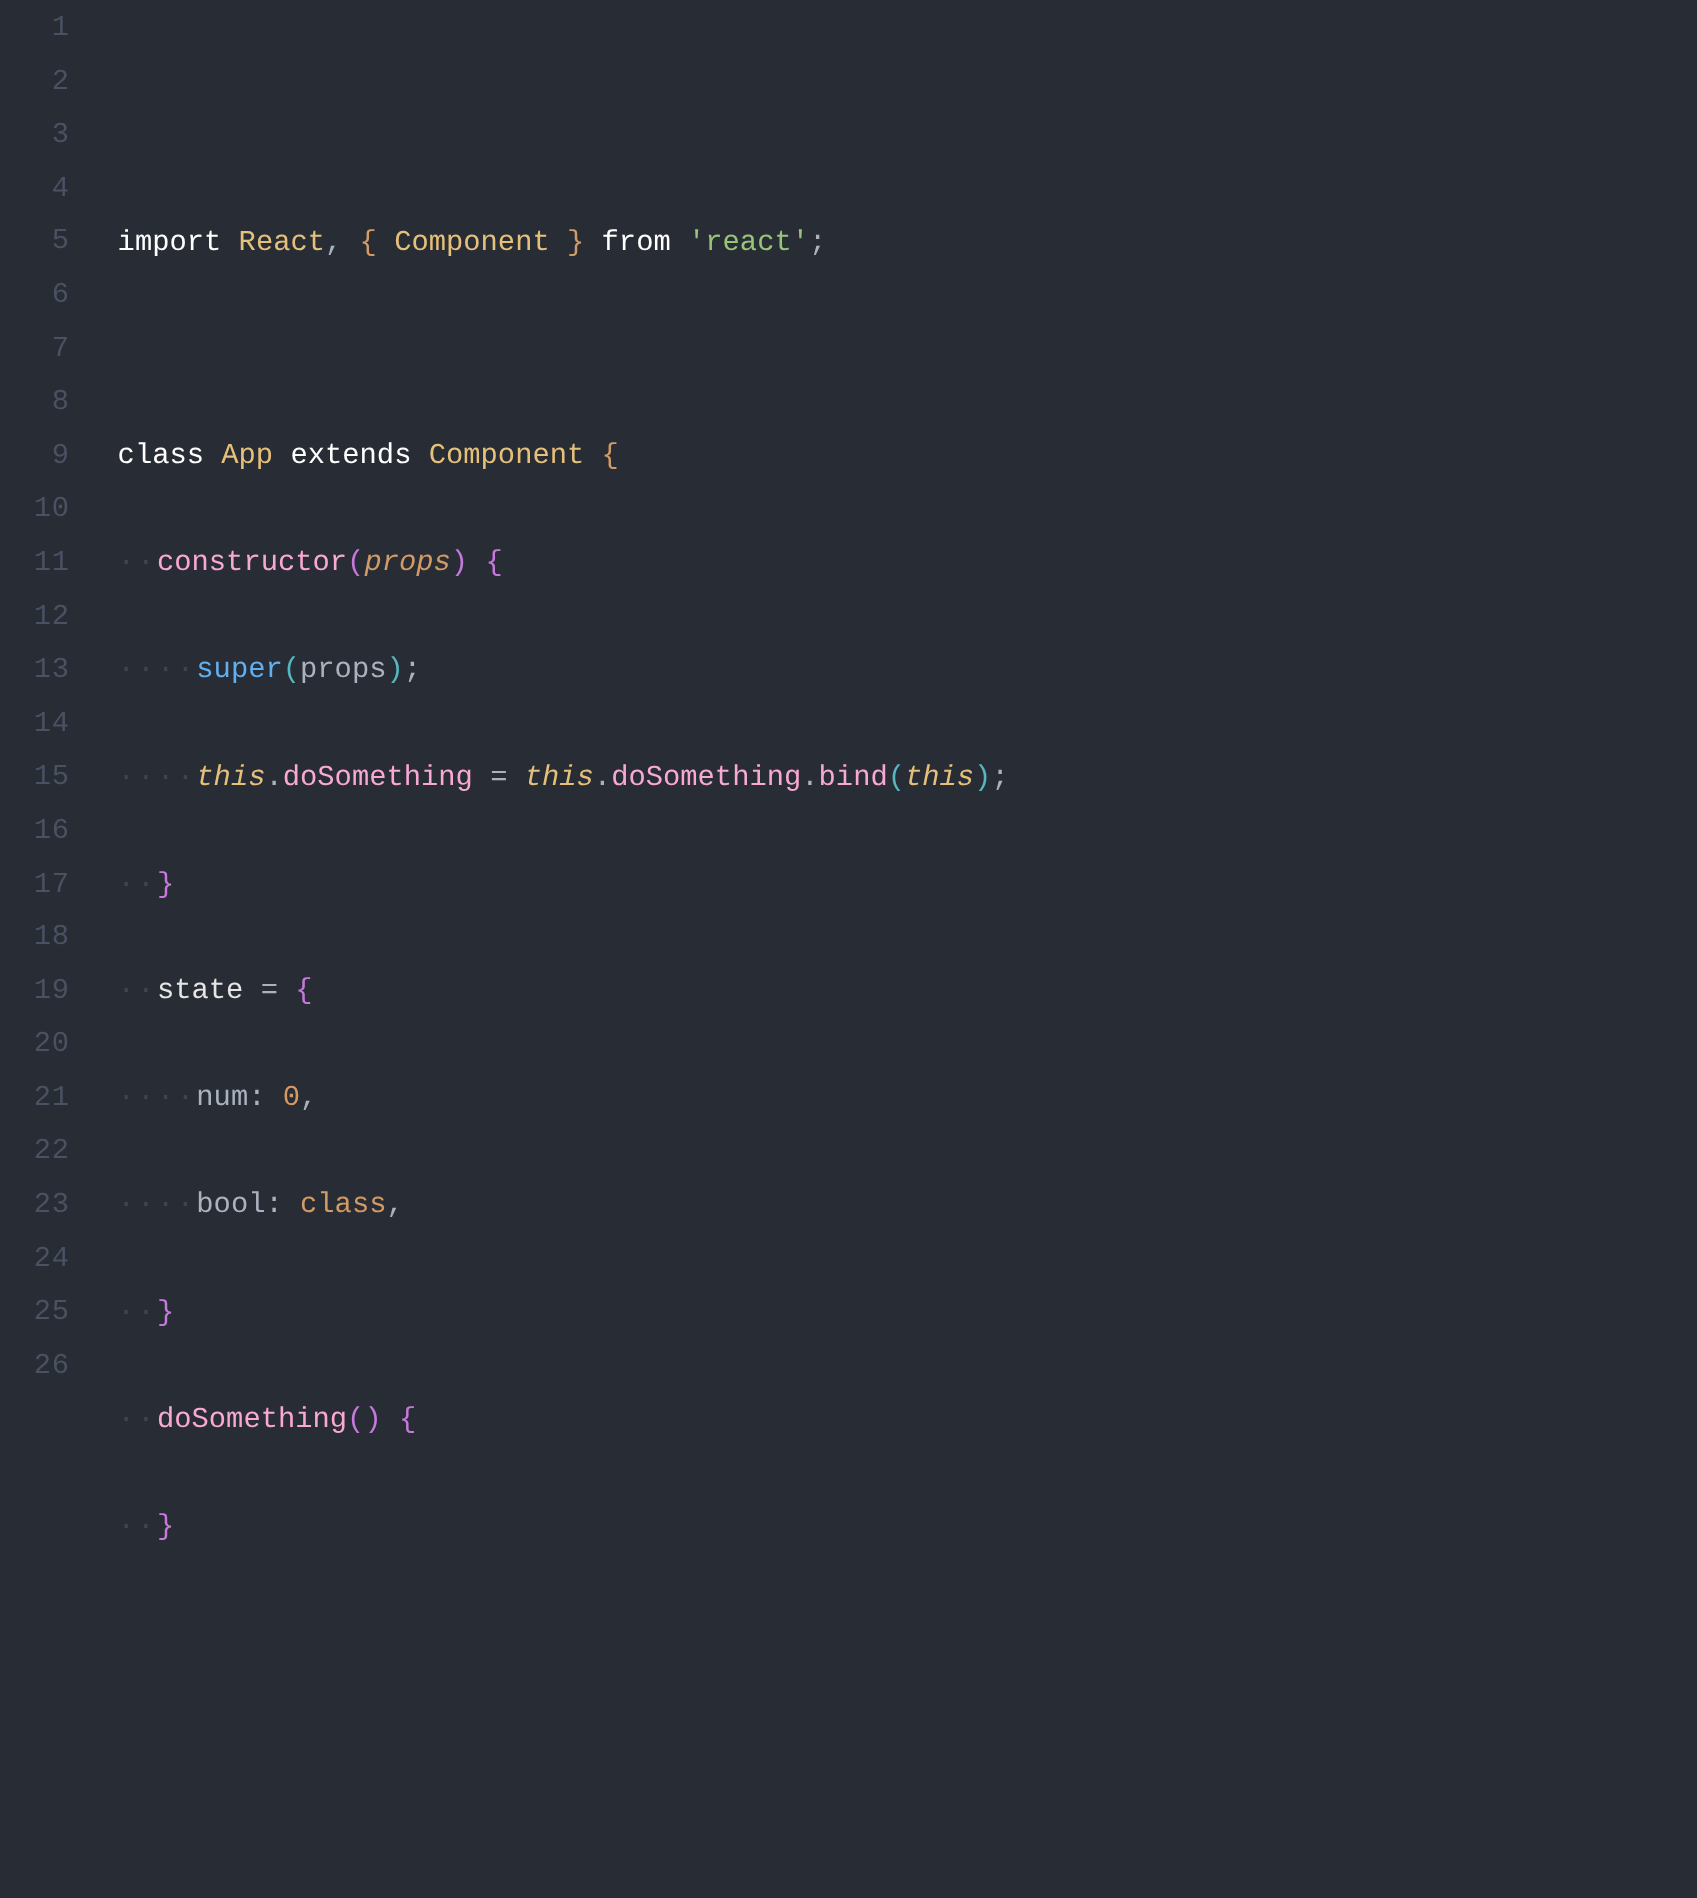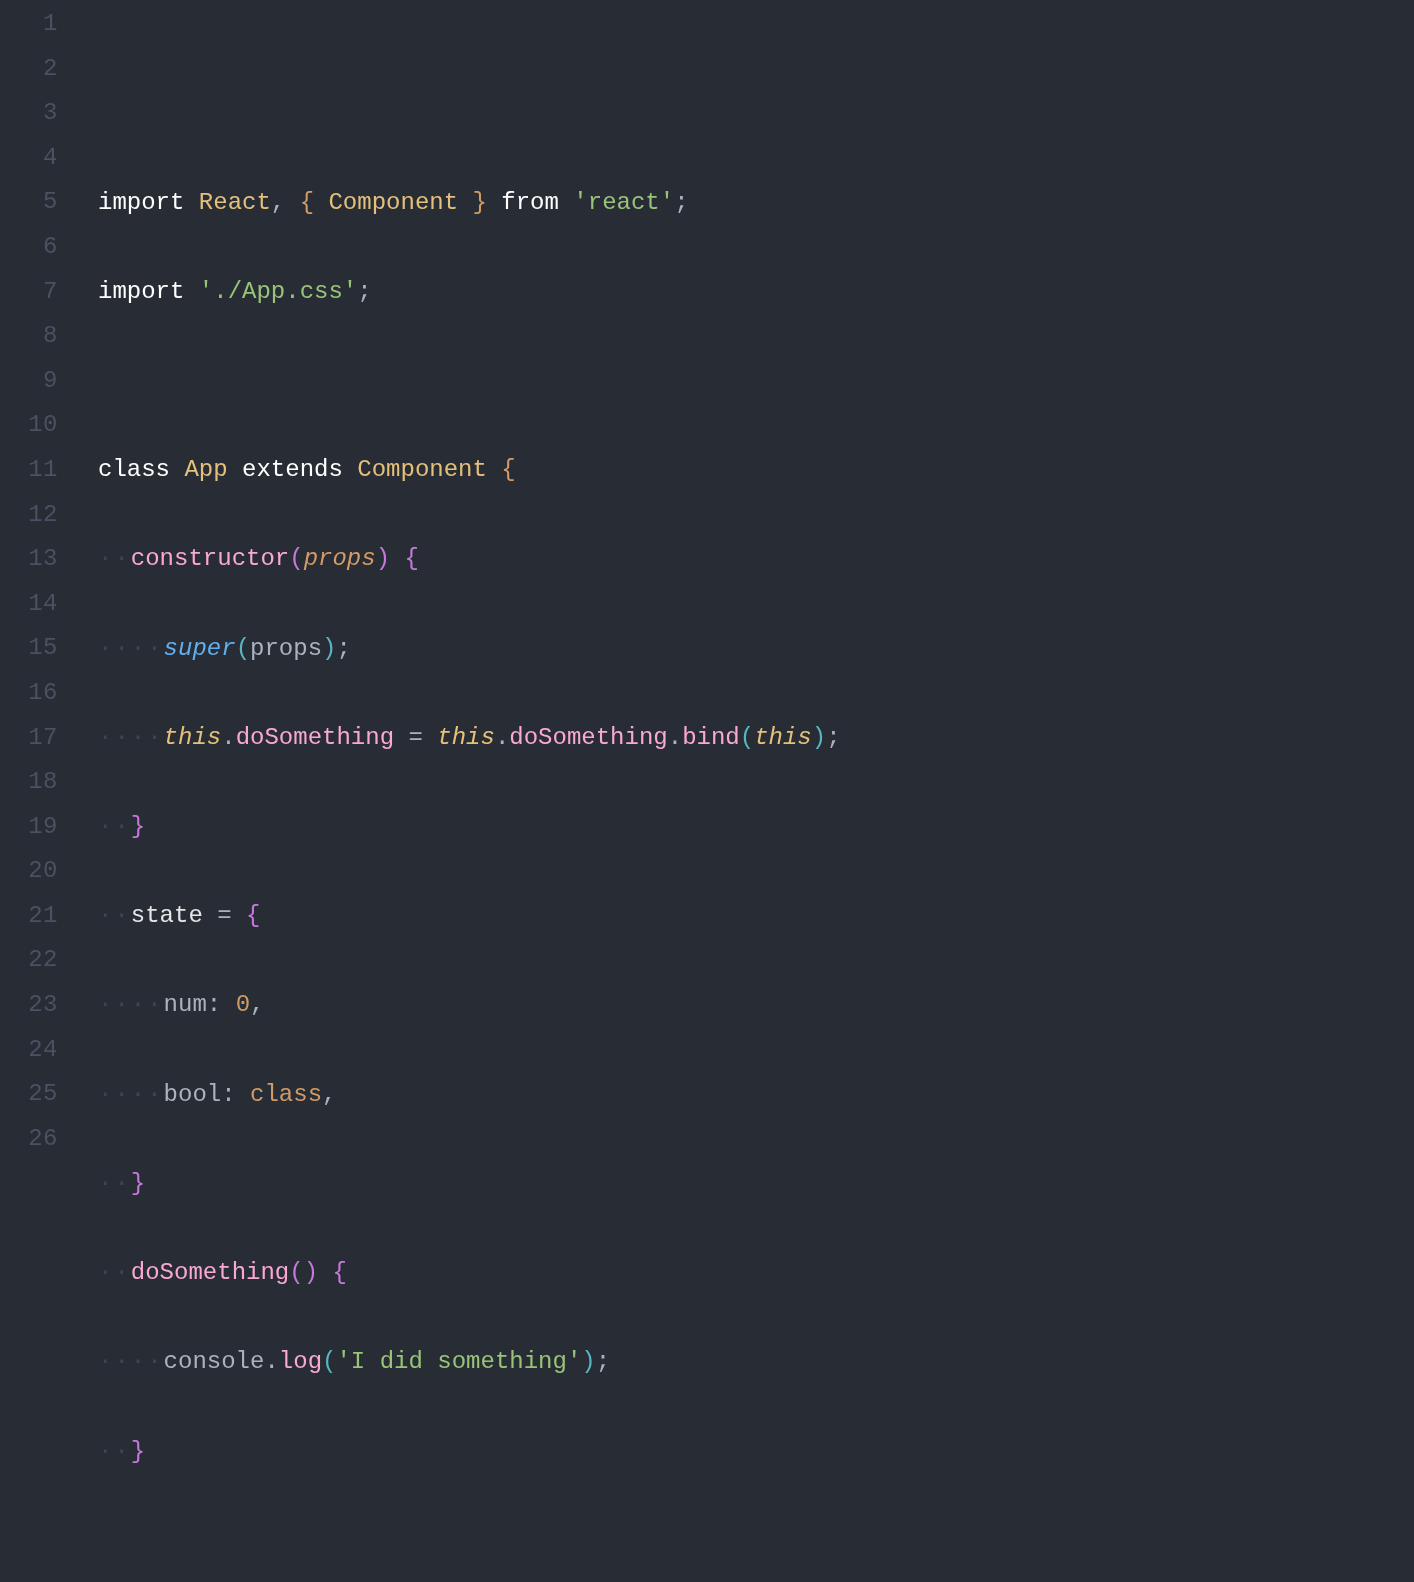--- a/index.html
+++ b/index.html
@@ -51,21 +51,21 @@
     line-height: 44.6px;
     position: relative;
   }
 
   
   .t-kw      { color: #ffffff; }
   .t-def     { color: #e5c07b; }  
   .t-fn      { color: #f9a8d4; }  
   .t-param   { color: #d19a66; font-style: italic; } 
   .t-this    { color: #e5c07b; font-style: italic; } 
-  .t-super   { color: #61afef; font-style: italic; } 
+  .t-super   { color: #61afef; } 
   .t-punc    { color: #abb2bf; }  
   .t-str     { color: #98c379; }  
   .t-num     { color: #d19a66; }  
   .t-bool    { color: #d19a66; }  
   .t-prop    { color: #e5e5e5; }  
   .t-ident   { color: #abb2bf; }  
   .t-dot     { color: #abb2bf; }  
   .t-brace-c { color: #56b6c2; }  
   .t-brace-p { color: #c678dd; }  
   .t-brace-y { color: #d19a66; }  
@@ -106,33 +106,31 @@
       <span class="ln">23</span>
       <span class="ln">24</span>
       <span class="ln">25</span>
       <span class="ln">26</span>
     </div>
 
   <div class="code">
     <div class="code-inner">
 
 <span class="line"><span class="t-kw">import</span> <span class="t-def">React</span><span class="t-punc">,</span> <span class="t-brace-y">{</span> <span class="t-def">Component</span> <span class="t-brace-y">}</span> <span class="t-kw">from</span> <span class="t-str">'react'</span><span class="t-punc">;</span></span>
-<span class="line"><span class="t-kw">import</span> <span class="t-str">'./App.css'</span><span class="t-punc">;</span></span>
 <span class="line"></span>
 <span class="line"><span class="t-kw">class</span> <span class="t-def">App</span> <span class="t-kw">extends</span> <span class="t-def">Component</span> <span class="t-brace-y">{</span></span>
 <span class="line"><span class="ws">··</span><span class="t-fn">constructor</span><span class="t-brace-p">(</span><span class="t-param">props</span><span class="t-brace-p">)</span> <span class="t-brace-p">{</span></span>
 <span class="line"><span class="ws">····</span><span class="t-super">super</span><span class="t-brace-c">(</span><span class="t-ident">props</span><span class="t-brace-c">)</span><span class="t-punc">;</span></span>
 <span class="line"><span class="ws">····</span><span class="t-this">this</span><span class="t-dot">.</span><span class="t-fn">doSomething</span> <span class="t-punc">=</span> <span class="t-this">this</span><span class="t-dot">.</span><span class="t-fn">doSomething</span><span class="t-dot">.</span><span class="t-fn">bind</span><span class="t-brace-c">(</span><span class="t-this">this</span><span class="t-brace-c">)</span><span class="t-punc">;</span></span>
 <span class="line"><span class="ws">··</span><span class="t-brace-p">}</span></span>
 <span class="line"><span class="ws">··</span><span class="t-prop">state</span> <span class="t-punc">=</span> <span class="t-brace-p">{</span></span>
 <span class="line"><span class="ws">····</span><span class="t-ident">num</span><span class="t-punc">:</span> <span class="t-num">0</span><span class="t-punc">,</span></span>
 <span class="line"><span class="ws">····</span><span class="t-ident">bool</span><span class="t-punc">:</span> <span class="t-bool">class</span><span class="t-punc">,</span></span>
 <span class="line"><span class="ws">··</span><span class="t-brace-p">}</span></span>
 <span class="line"><span class="ws">··</span><span class="t-fn">doSomething</span><span class="t-brace-p">(</span><span class="t-brace-p">)</span> <span class="t-brace-p">{</span></span>
-<span class="line"><span class="ws">····</span><span class="t-ident">console</span><span class="t-dot">.</span><span class="t-fn">log</span><span class="t-brace-c">(</span><span class="t-str">'I did something'</span><span class="t-brace-c">)</span><span class="t-punc">;</span></span>
 <span class="line"><span class="ws">··</span><span class="t-brace-p">}</span></span>
 
 
 
 
 
 
 
 
 

